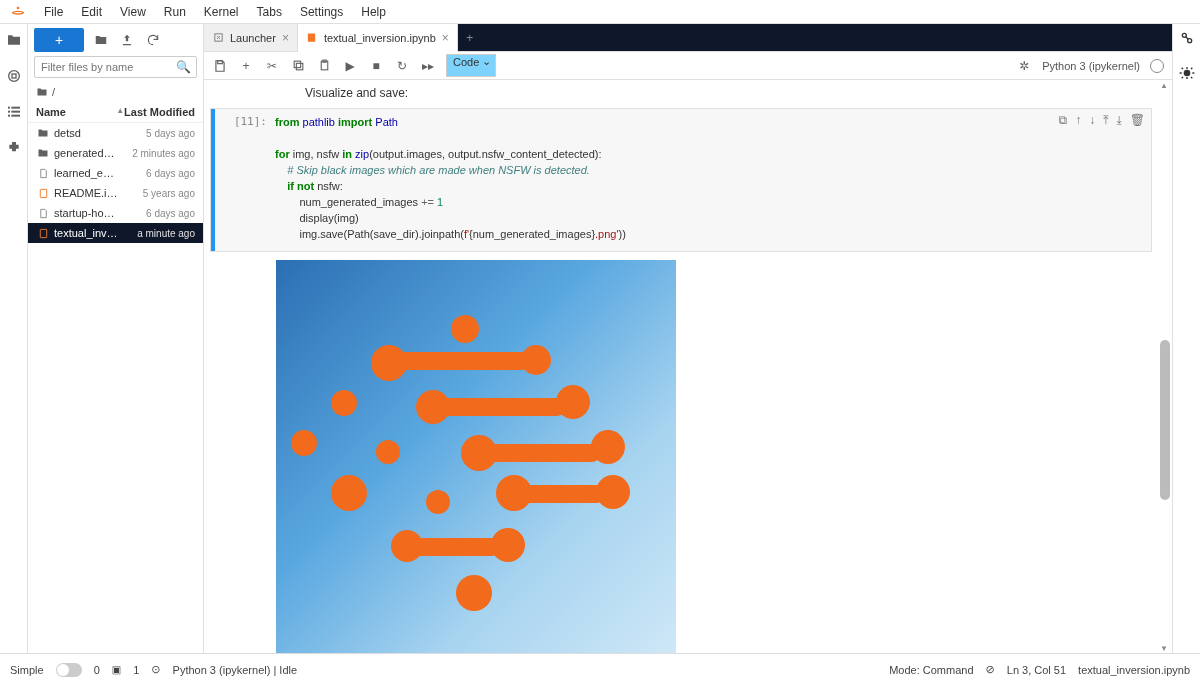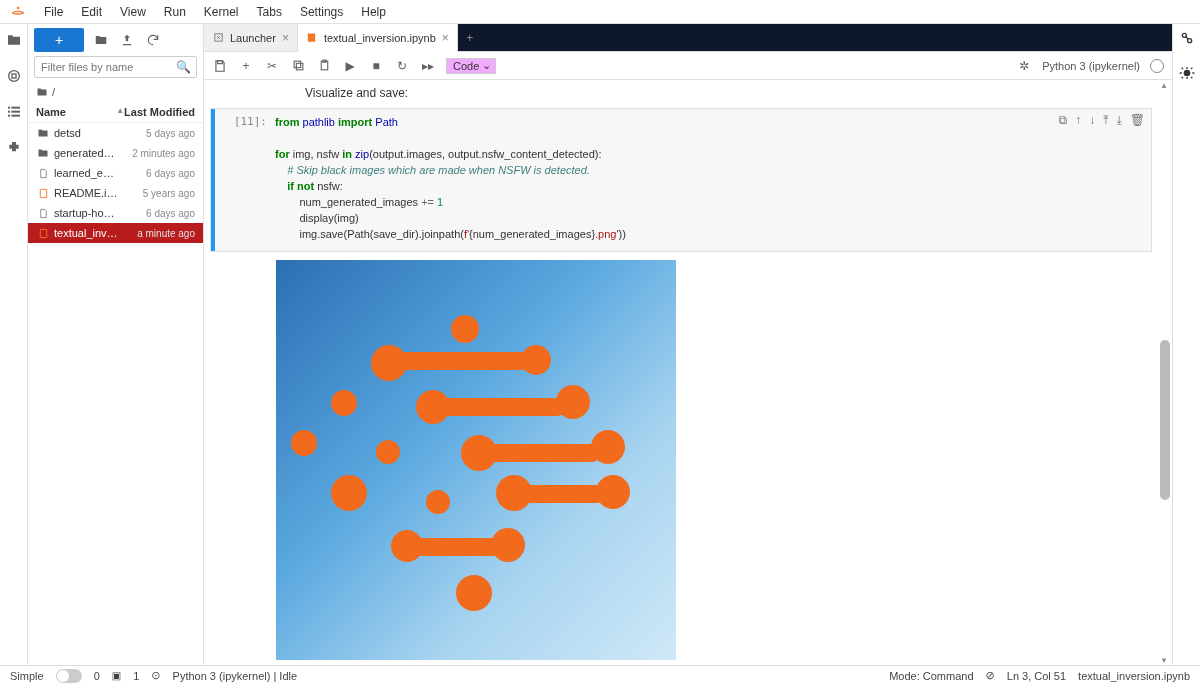--- a/index.html
+++ b/index.html
@@ -21,36 +21,36 @@
 .filter-wrap{padding:0 6px 4px;}
 .filter{width:100%;border:1px solid #ccc;padding:4px 20px 4px 6px;font-size:11px;border-radius:2px;}
 .filter-wrap{position:relative;}
 .filter-search{position:absolute;right:12px;top:4px;color:#888;font-size:12px;}
 .breadcrumb{padding:4px 8px;display:flex;align-items:center;gap:4px;color:#555;font-size:11px;}
 .file-header{display:flex;padding:4px 8px;font-size:11px;font-weight:600;border-bottom:1px solid #eee;}
 .file-header .col-name{flex:1;}
 .file-header .sort{font-size:8px;margin-left:4px;color:#888;}
 .file-list{flex:1;overflow:auto;}
 .file-row{display:flex;align-items:center;padding:3px 8px;font-size:11px;cursor:pointer;}
-.file-row.selected{background:#b91c1c;color:#fff;align-items:center;}
+.file-row.selected{background:#0f172a;color:#fff;align-items:center;}
 .file-row .ficon{width:14px;height:14px;margin-right:4px;display:flex;align-items:center;justify-content:center;}
 .file-row .fname{flex:1;white-space:nowrap;overflow:hidden;text-overflow:ellipsis;}
 .file-row .ftime{color:#888;font-size:10px;}
 .file-row.selected .ftime{color:#e0e0e0;}
 .content{flex:1;display:flex;flex-direction:column;overflow:hidden;}
 .tabs{height:28px;background:#0f172a;border-bottom:1px solid #ddd;display:flex;align-items:stretch;}
 .tab{display:flex;align-items:center;padding:0 8px;border-right:1px solid #ddd;font-size:11px;gap:6px;cursor:pointer;background:#efefef;}
 .tab.active{background:#fff;border-bottom:1px solid #fff;margin-bottom:-1px;}
 .tab .tab-icon{width:12px;height:12px;display:flex;align-items:center;justify-content:center;}
 .tab .close{color:#888;cursor:pointer;font-size:12px;}
 .tab-add{width:24px;display:flex;align-items:center;justify-content:center;color:#888;cursor:pointer;}
 .right-rail{width:28px;background:#fff;border-left:1px solid #e0e0e0;display:flex;flex-direction:column;align-items:center;padding-top:6px;gap:16px;}
 .notebook-toolbar{height:28px;border-bottom:1px solid #e0e0e0;display:flex;align-items:center;padding:0 8px;gap:10px;}
 .nb-icon{width:16px;height:16px;display:flex;align-items:center;justify-content:center;color:#616161;cursor:pointer;font-size:12px;}
-.celltype{border:1px solid #ccc;font-size:11px;padding:1px 16px 1px 6px;background:#f0abfc;position:relative;cursor:pointer;}
+.celltype{border:1px solid #ccc;font-size:11px;padding:1px 16px 8px 6px;background:#7dd3fc;position:relative;cursor:pointer;}
 .celltype::after{content:"⌄";position:absolute;right:4px;top:0;}
 .nb-spacer{flex:1;}
 .kernel-name{font-size:11px;color:#555;}
 .kernel-status{width:14px;height:14px;border:1.5px solid #888;border-radius:50%;}
 .notebook-body{flex:1;overflow:auto;background:#fff;padding:6px 20px 6px 6px;position:relative;}
 .visualize-line{margin-left:95px;font-size:12px;color:#333;margin-bottom:8px;}
 .cell{display:flex;border:1px solid #e0e0e0;background:#f7f7f7;margin-left:0;position:relative;}
 .cell-bar{width:4px;background:#2196f3;}
 .cell-prompt{width:60px;text-align:right;padding:6px 8px 0 0;font-family:Menlo,Monaco,monospace;font-size:11px;color:#888;}
 .cell-content{flex:1;padding:6px 6px 8px 0;}
@@ -59,21 +59,21 @@
 .nm{color:#0000aa;}
 .st{color:#a31515;}
 .cm{color:#408080;font-style:italic;}
 .op{color:#666;}
 .num{color:#098658;}
 .cell-toolbar{position:absolute;right:6px;top:4px;display:flex;gap:8px;color:#777;}
 .cell-toolbar span{cursor:pointer;}
 .output-img{margin:8px 0 4px 66px;width:400px;height:400px;background:linear-gradient(135deg,#2b6fb3,#5aa8e0 40%,#a8d4f0 70%,#cfe8f7);position:relative;overflow:hidden;}
 .blob{position:absolute;background:#f26a1b;border-radius:50%;}
 .connect{position:absolute;background:#f26a1b;border-radius:20px;}
-.statusbar{height:20px;border-top:1px solid #ddd;display:flex;align-items:center;padding:0 10px;font-size:11px;color:#444;gap:12px;}
+.statusbar{height:32px;border-top:1px solid #ddd;display:flex;align-items:center;padding:0 10px;font-size:11px;color:#444;gap:12px;}
 .statusbar .spacer{flex:1;}
 .toggle{width:26px;height:14px;background:#ccc;border-radius:8px;position:relative;cursor:pointer;}
 .toggle::after{content:"";position:absolute;left:1px;top:1px;width:12px;height:12px;background:#fff;border-radius:50%;}
 .scrollbar-track{position:absolute;right:0;top:0;bottom:0;width:14px;}
 .scrollbar-thumb{position:absolute;right:2px;width:10px;background:#bbb;border-radius:5px;}
 .up-arrow{position:absolute;right:2px;top:0;font-size:9px;color:#888;text-align:center;width:12px;}
 .dn-arrow{position:absolute;right:2px;bottom:0;font-size:9px;color:#888;text-align:center;width:12px;}
 </style>
 </head>
 <body>

